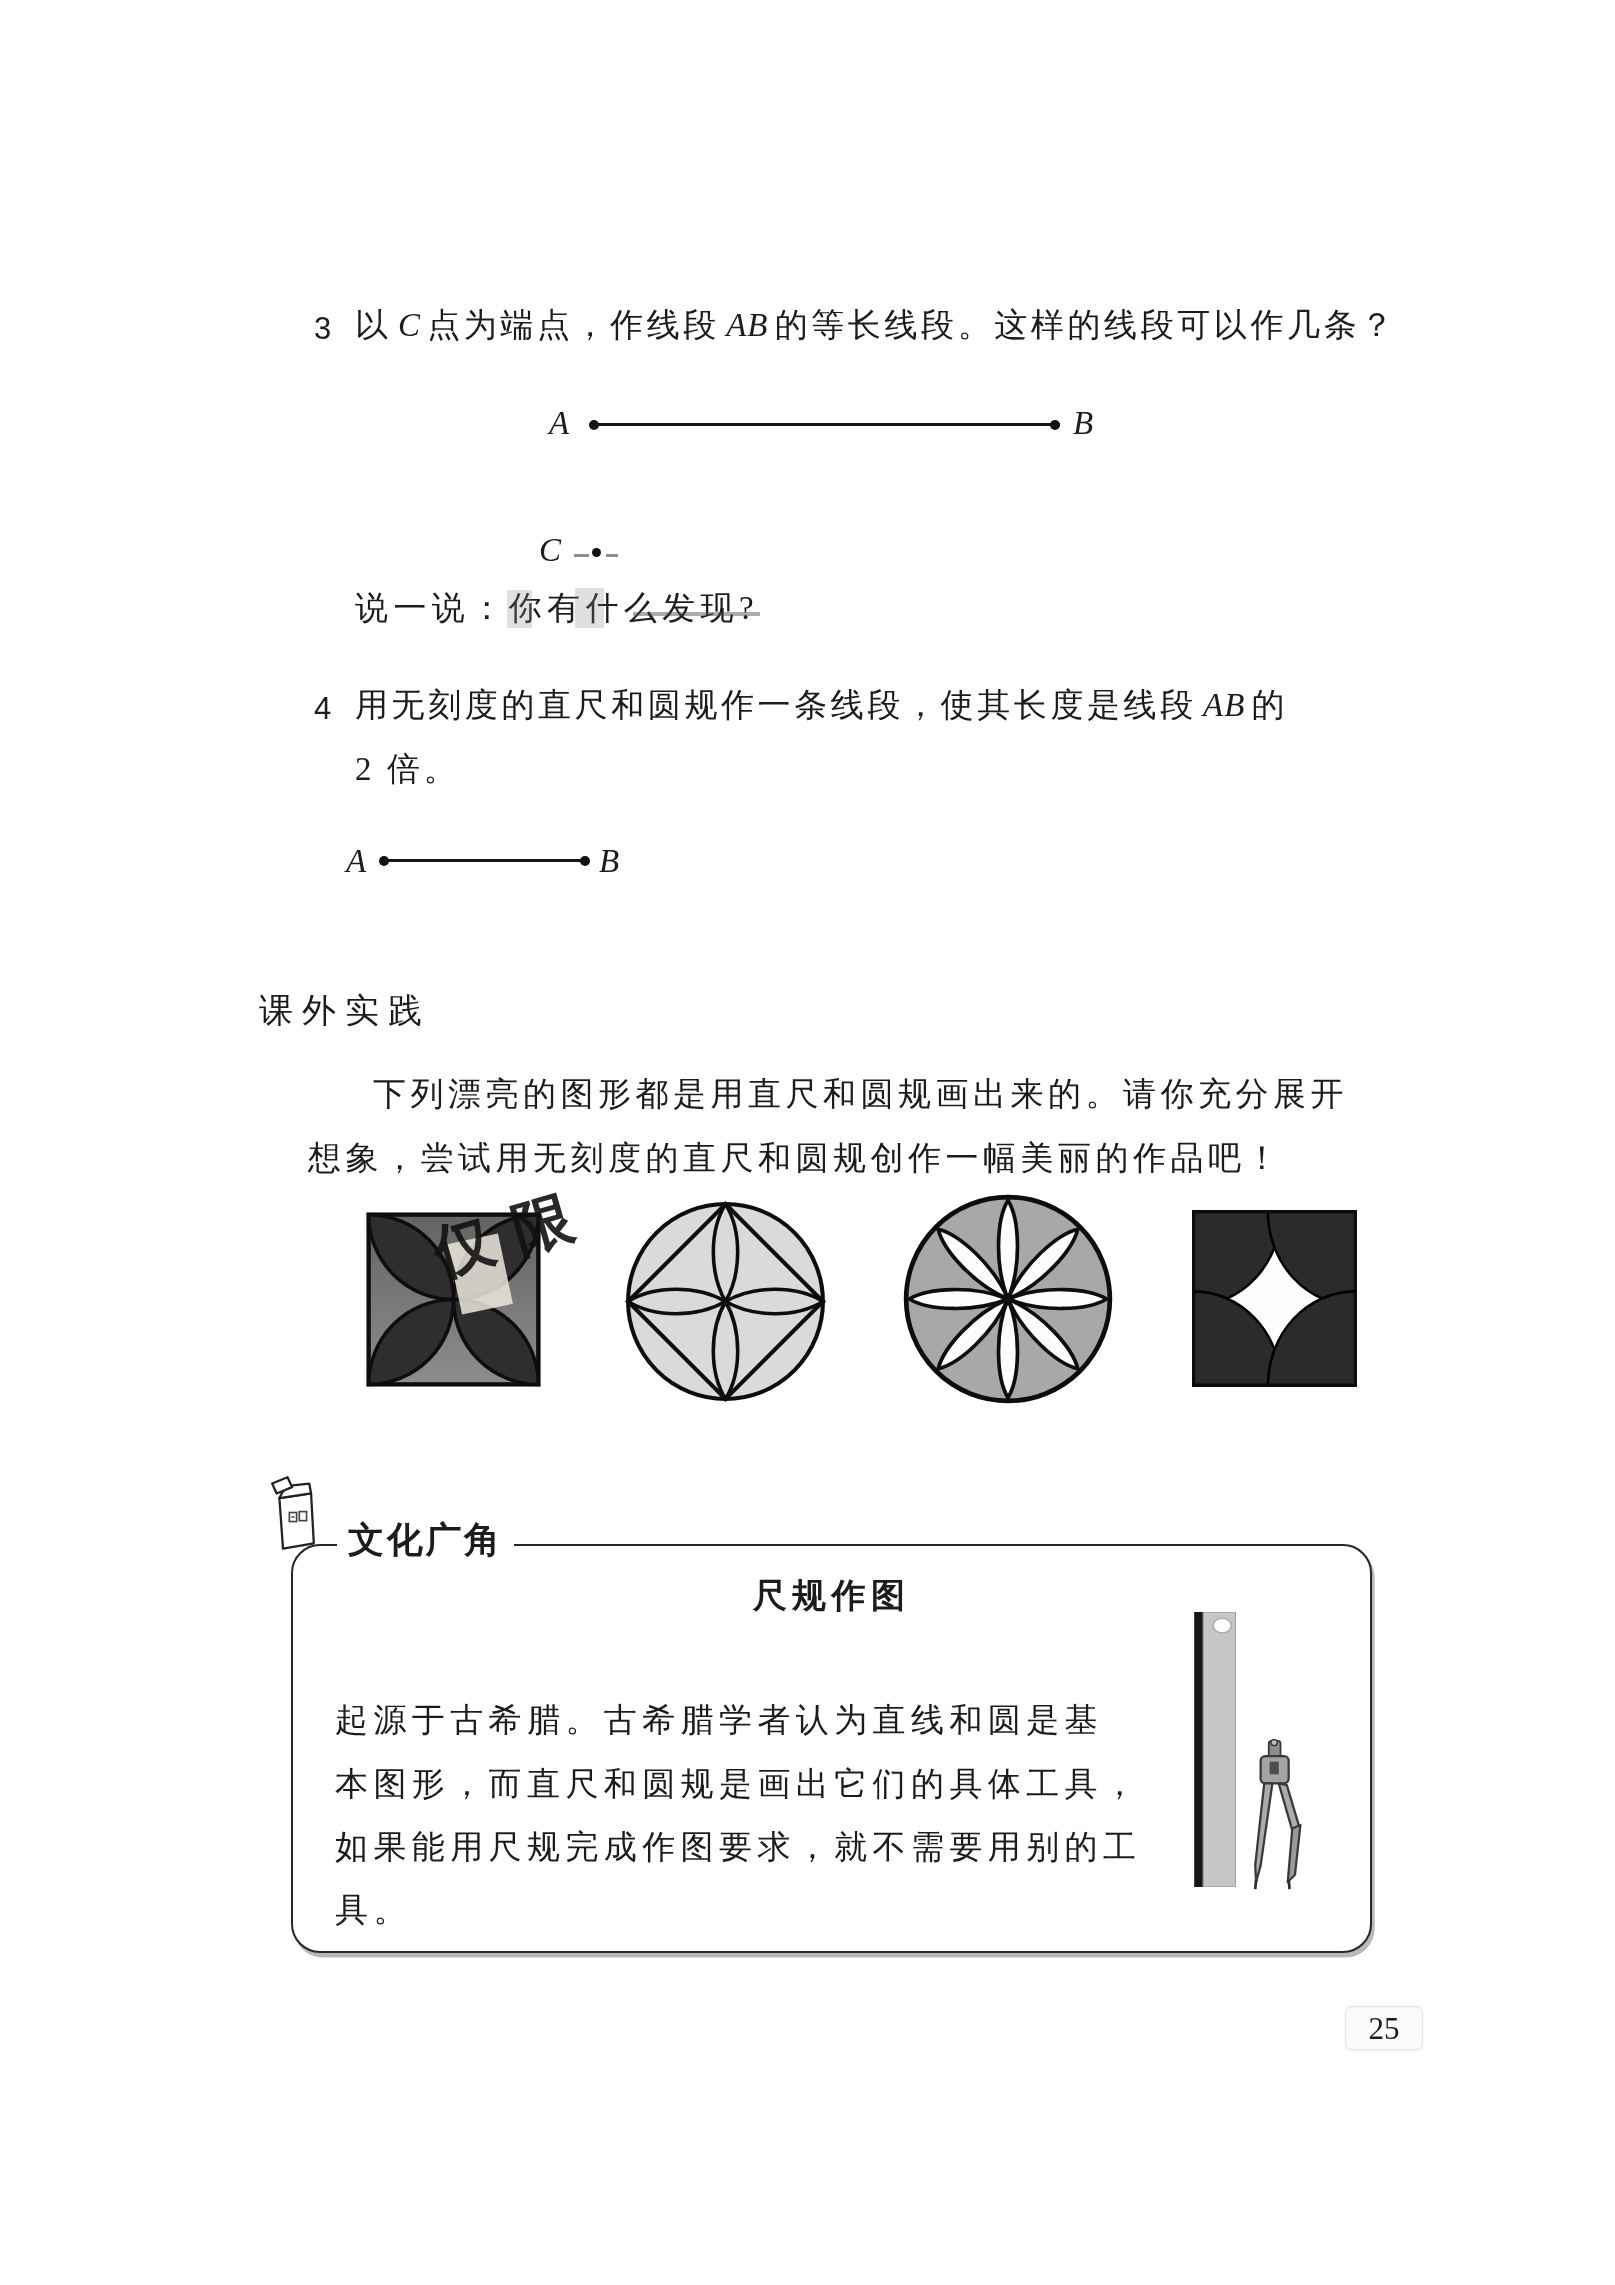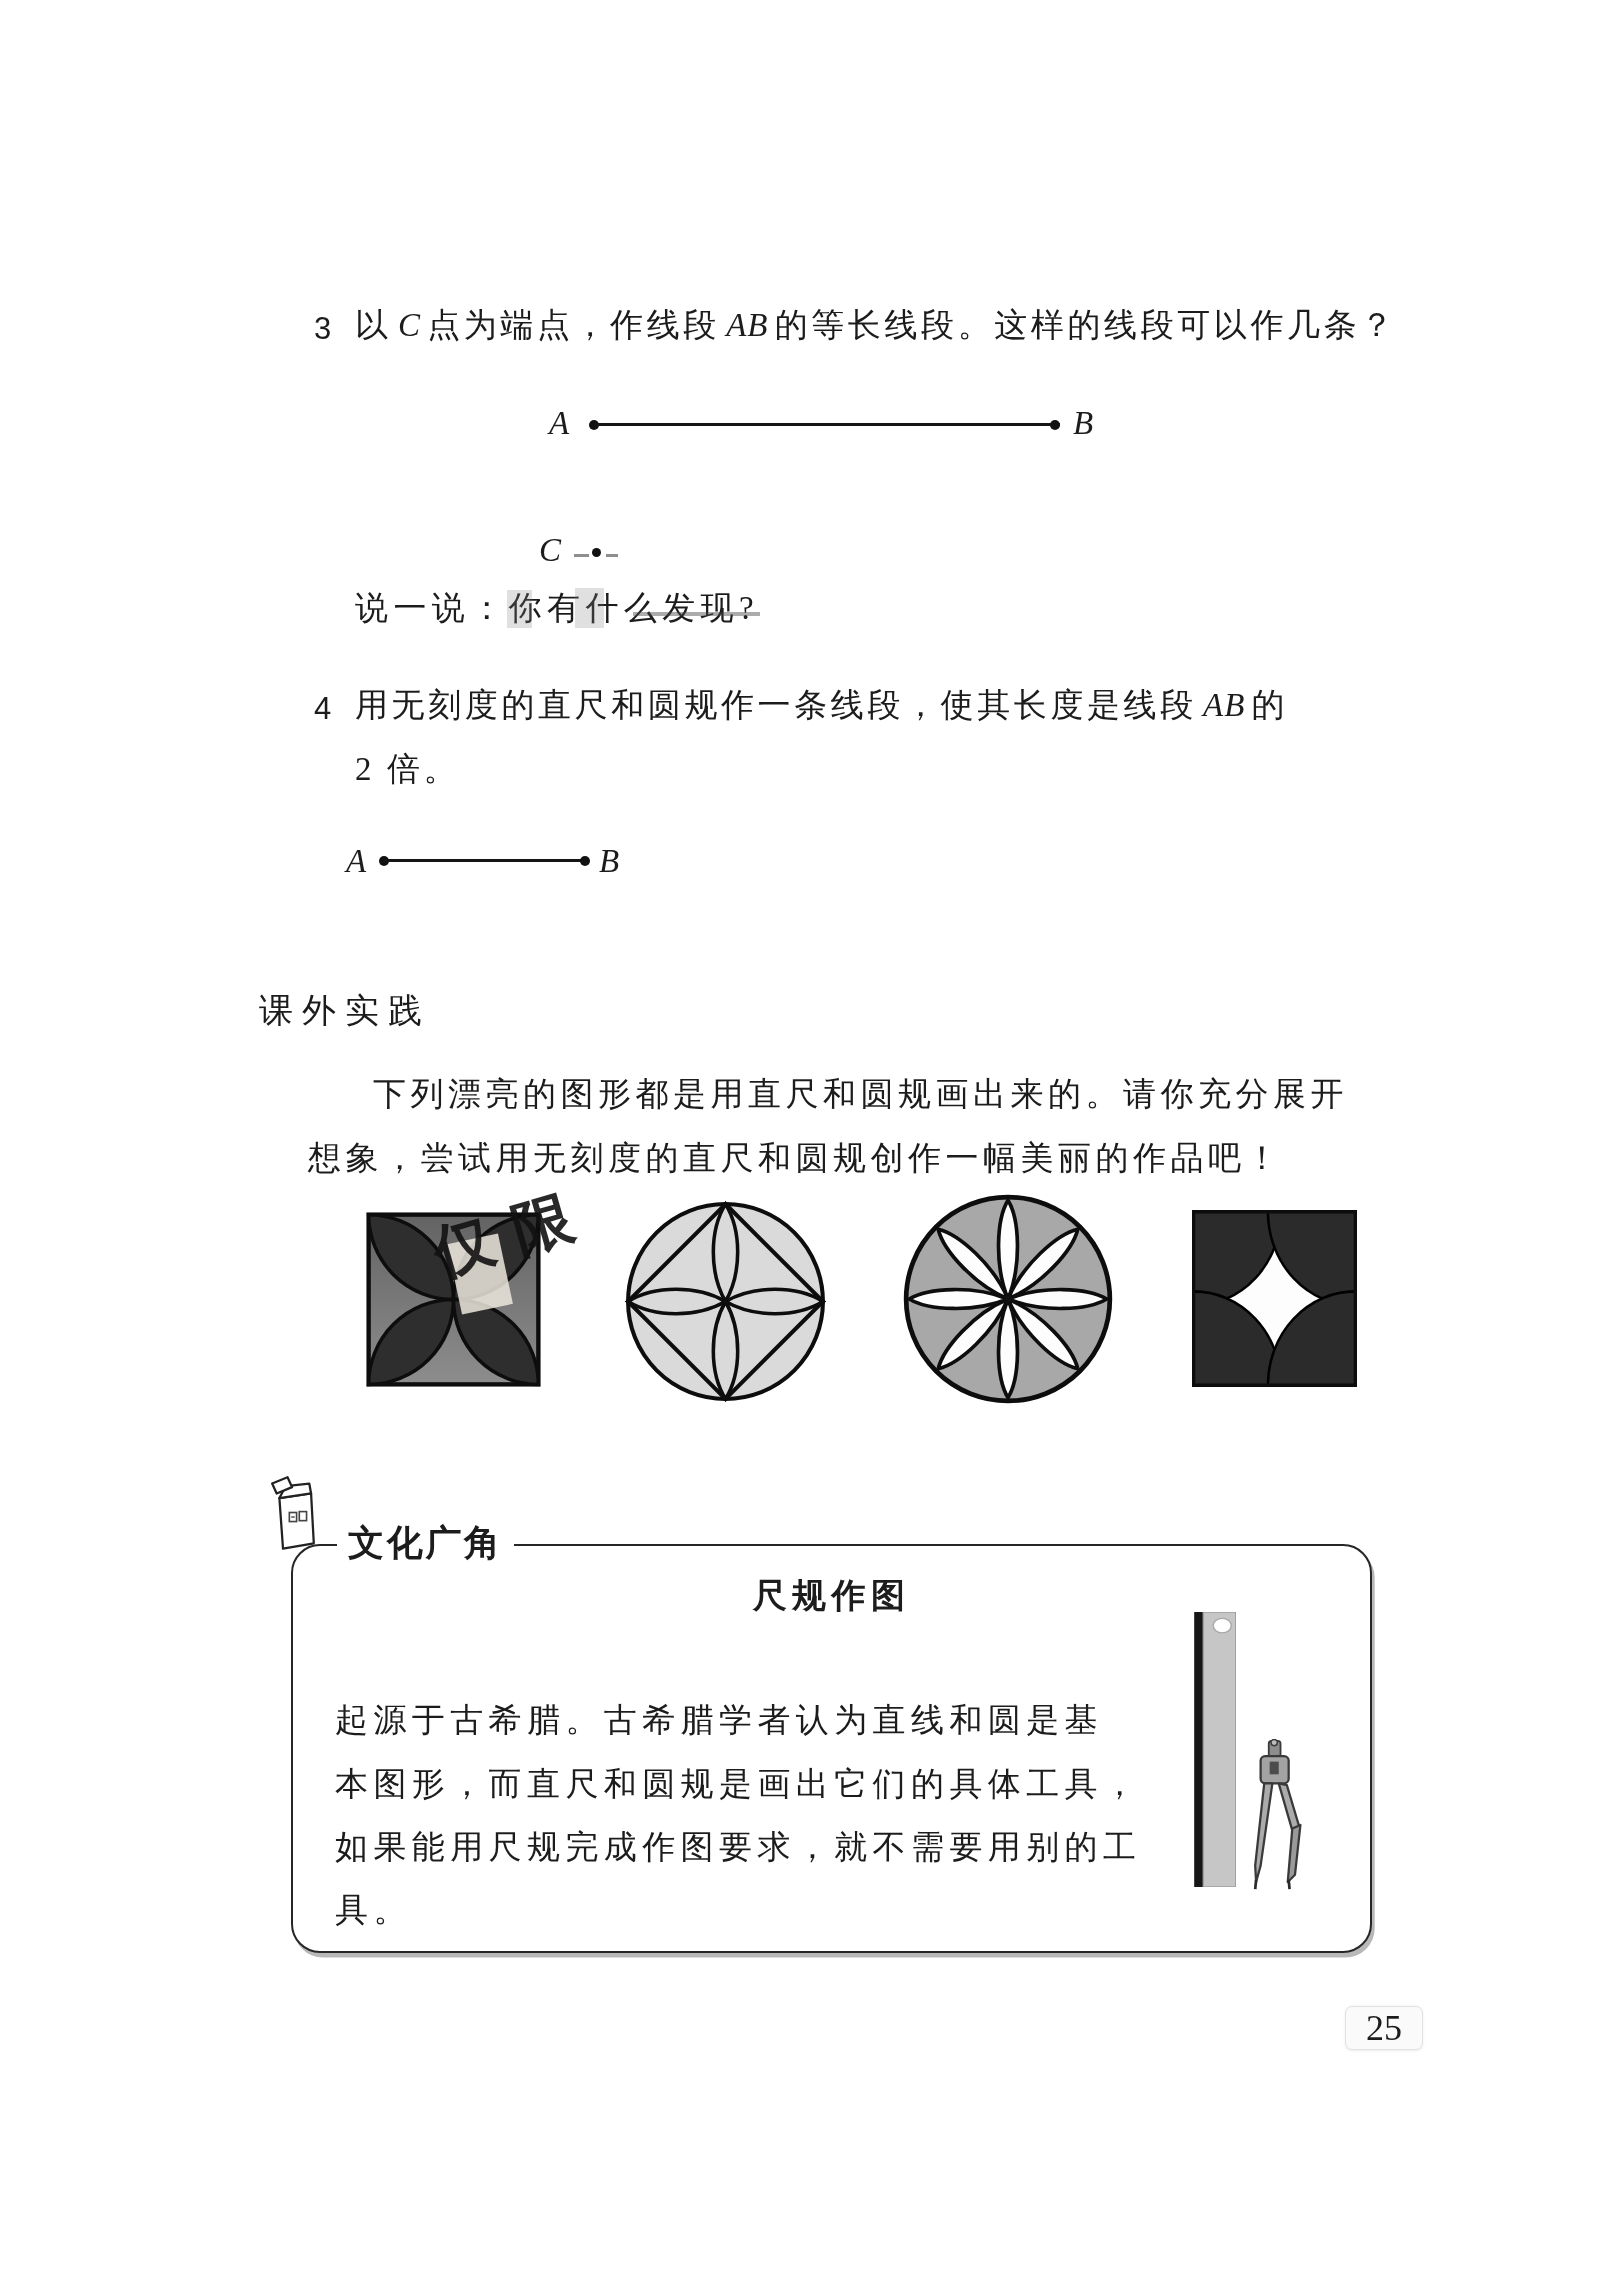--- a/index.html
+++ b/index.html
@@ -22,33 +22,33 @@
            font-weight:normal;font-size:34px;letter-spacing:9px;line-height:1;}
   .ptext{position:absolute;font-size:33px;letter-spacing:4.5px;line-height:1;white-space:nowrap;text-align:center;}
   .watermark{position:absolute;left:432px;top:1203px;z-index:4;
              font-family:"Liberation Sans","DejaVu Sans",sans-serif;font-weight:bold;
              font-size:60px;letter-spacing:22px;color:rgba(18,18,18,0.9);
              transform:rotate(-16deg);line-height:1;}
   .culture-box{position:absolute;left:291px;top:1544px;width:1077px;height:405px;
                border:2.7px solid #262626;border-radius:29px;background:#fff;
                box-shadow:2.7px 4.5px 0 rgba(0,0,0,0.28);}
   .culture-tag{position:absolute;left:337px;top:1523px;z-index:2;background:#fff;
-               padding:0 11px;font-family:Liberation Sans, sans-serif;
+               padding:0 11px;font-family:Liberation Mono, monospace;
                font-weight:bold;font-size:36px;letter-spacing:2.7px;line-height:1.1;}
   .culture-title{position:absolute;left:0;top:32px;width:100%;text-align:center;
                  font-family:"Liberation Sans","DejaVu Sans",sans-serif;font-weight:bold;
                  font-size:34px;letter-spacing:5.4px;line-height:1;}
   .cl{position:absolute;left:42px;width:868px;font-size:33px;letter-spacing:5.4px;
       line-height:1;white-space:nowrap;}
   .cl-indent{padding-left:69px;}
   .page-badge{position:absolute;left:1345px;top:2006px;width:76px;height:42px;
               background:#fafafa;border:0.9px solid #e2e2e2;border-radius:7.2px;
               box-shadow:0 0.9px 2.7px rgba(0,0,0,0.08);
               display:flex;align-items:center;justify-content:center;}
-  .page-badge span{font-size:36px;line-height:1;}
+  .page-badge span{font-size:31px;line-height:1;}
   svg{display:block;}
 </style>
 </head>
 <body>
 
 <div class="page">
 
   <span class="qnum" style="left:314px;top:313px">3</span>
   <div class="kai" style="left:355px;top:309px">
     <span>以</span><span class="mvar">C</span><span>点为端点，作线段</span><span class="mvar">AB</span><span>的等长线段。这样的线段可以作几条？</span>

